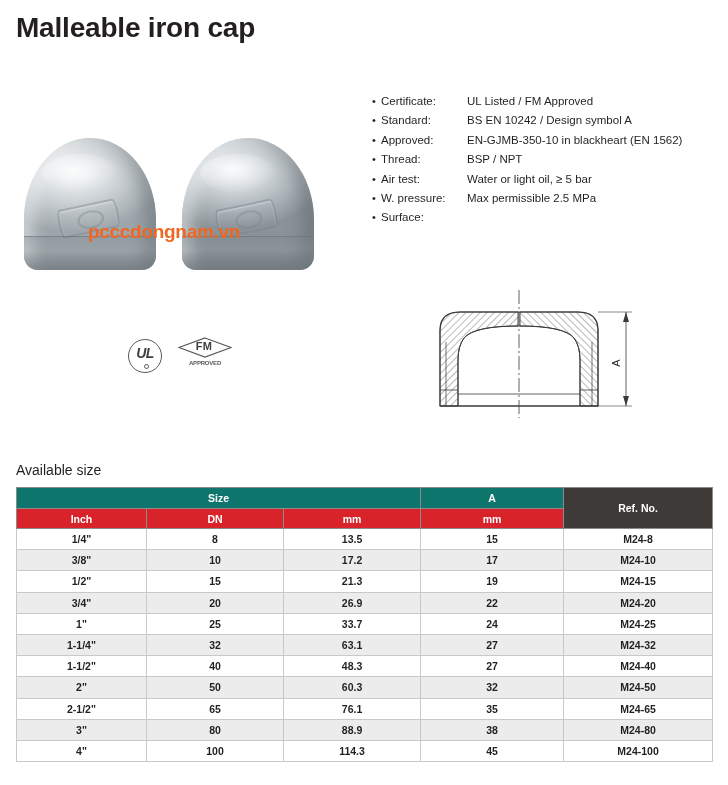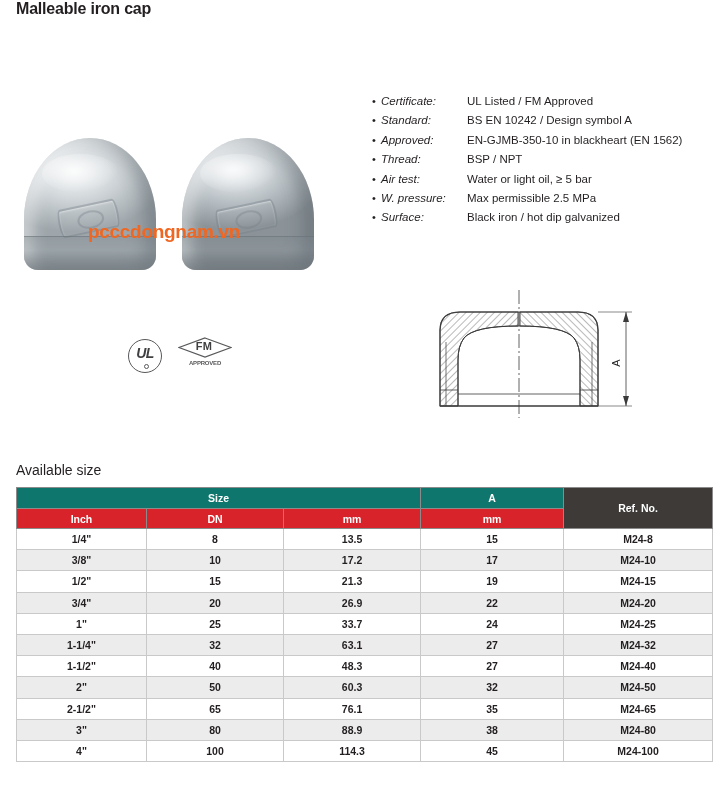--- a/index.html
+++ b/index.html
@@ -14,22 +14,22 @@
     position: relative;
     font-family: "Liberation Sans", sans-serif;
     color: #231f20;
     overflow: hidden;
   }
 
   
   .page-title {
     position: absolute;
     left: 16px;
-    top: 0;
-    font-size: 16px;
+    top: 12px;
+    font-size: 28px;
     font-weight: bold;
     letter-spacing: -0.2px;
     color: #231f20;
     text-align: center;
   }
 
   
   .photo-area {
     position: absolute;
     left: 14px;
@@ -130,21 +130,20 @@
   }
   .spec-bullet {
     width: 9px;
     flex: 0 0 9px;
     font-size: 11px;
     line-height: 19.4px;
   }
   .spec-label {
     width: 86px;
     flex: 0 0 86px;
-    font-style: italic;
   }
   .spec-value { flex: 1 1 auto; }
 
   
   .certs {
     position: absolute;
     left: 128px;
     top: 336px;
     display: flex;
     align-items: center;
@@ -326,21 +325,20 @@
 
   <div class="spec-row">
     <span class="spec-bullet">•</span>
     <span class="spec-label">W. pressure:</span>
     <span class="spec-value">Max permissible 2.5 MPa</span>
   </div>
 
   <div class="spec-row">
     <span class="spec-bullet">•</span>
     <span class="spec-label">Surface:</span>
-    <span class="spec-value">Black iron / hot dip galvanized</span>
   </div>
 
 </div>
 
 <div class="certs">
 
   <div class="ul-mark">
     <div class="ul-text">UL</div>
   </div>
 

